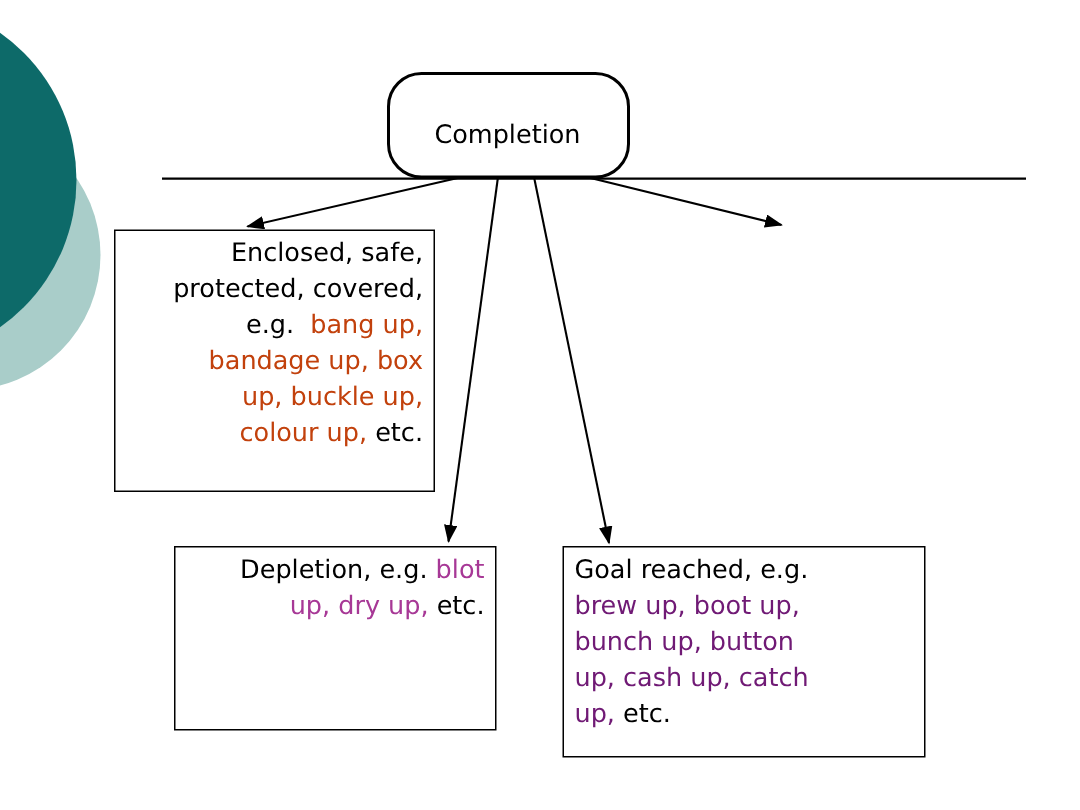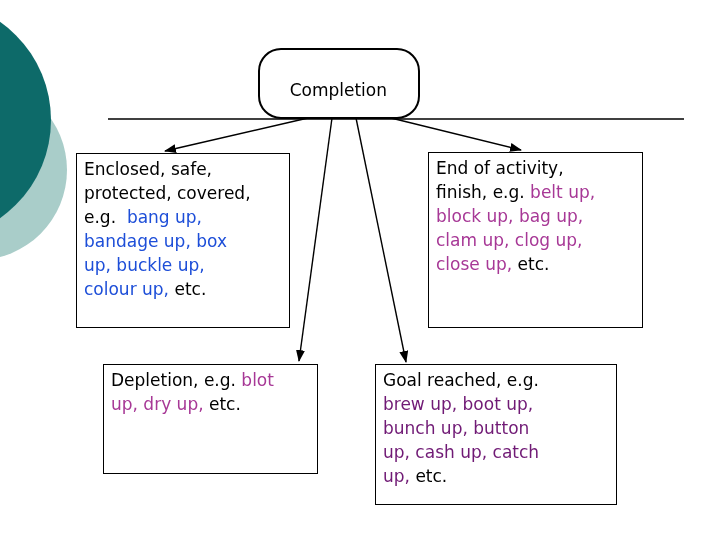--- a/index.html
+++ b/index.html
@@ -60,32 +60,34 @@
     height: 71px;
     border-width: 2px;
     padding: 4px 8px;
     border-radius: 23px;
   }
   .box-enclosed {
     left: 76px;
     top: 153px;
     width: 214px;
     height: 175px;
+    text-align: right;
   }
   .box-end-activity {
     left: 428px;
     top: 152px;
     width: 215px;
     height: 176px;
   }
   .box-depletion {
-    left: 103px;
+    left: 116px;
     top: 364px;
     width: 215px;
-    height: 110px;
+    height: 123px;
+    text-align: right;
   }
   .box-goal {
     left: 375px;
     top: 364px;
     width: 242px;
     height: 141px;
   }
 </style>
 </head>
 <body>
@@ -107,30 +109,25 @@
     <line x1="356" y1="118" x2="406" y2="362" stroke="#000000" stroke-width="1.4" marker-end="url(#arrow)"></line>
     <line x1="391" y1="118" x2="521" y2="150" stroke="#000000" stroke-width="1.4" marker-end="url(#arrow)"></line>
   </svg>
 
   <div class="tbox box-completion">
     <span>Completion</span>
   </div>
 
   <div class="tbox box-enclosed"><span style="color: rgb(0, 0, 0);">Enclosed, safe,
 protected, covered,
-e.g.  </span><span style="color: #1d4ed8; margin-top: 12px;">bang up,
+e.g.  </span><span style="color: #c2410c; margin-top: 12px;">bang up,
 bandage up, box
 up, buckle up,
 colour up,</span><span style="color: rgb(0, 0, 0);"> etc.</span></div>
 
-  <div class="tbox box-end-activity"><span style="color: rgb(0, 0, 0);">End of activity,
-finish, e.g. </span><span style="color: rgb(167, 56, 150);">belt up,
-block up, bag up,
-clam up, clog up,
-close up,</span><span style="color: rgb(0, 0, 0);"> etc.</span></div>
 
   <div class="tbox box-depletion"><span style="color: rgb(0, 0, 0);">Depletion, e.g. </span><span style="color: rgb(167, 56, 150);">blot
 up, dry up,</span><span style="color: rgb(0, 0, 0);"> etc.</span></div>
 
   <div class="tbox box-goal"><span style="color: rgb(0, 0, 0);">Goal reached, e.g.
 </span><span style="color: #701a75;">brew up, boot up,
 bunch up, button
 up, cash up, catch
 up,</span><span style="color: rgb(0, 0, 0);"> etc.</span></div>
 

